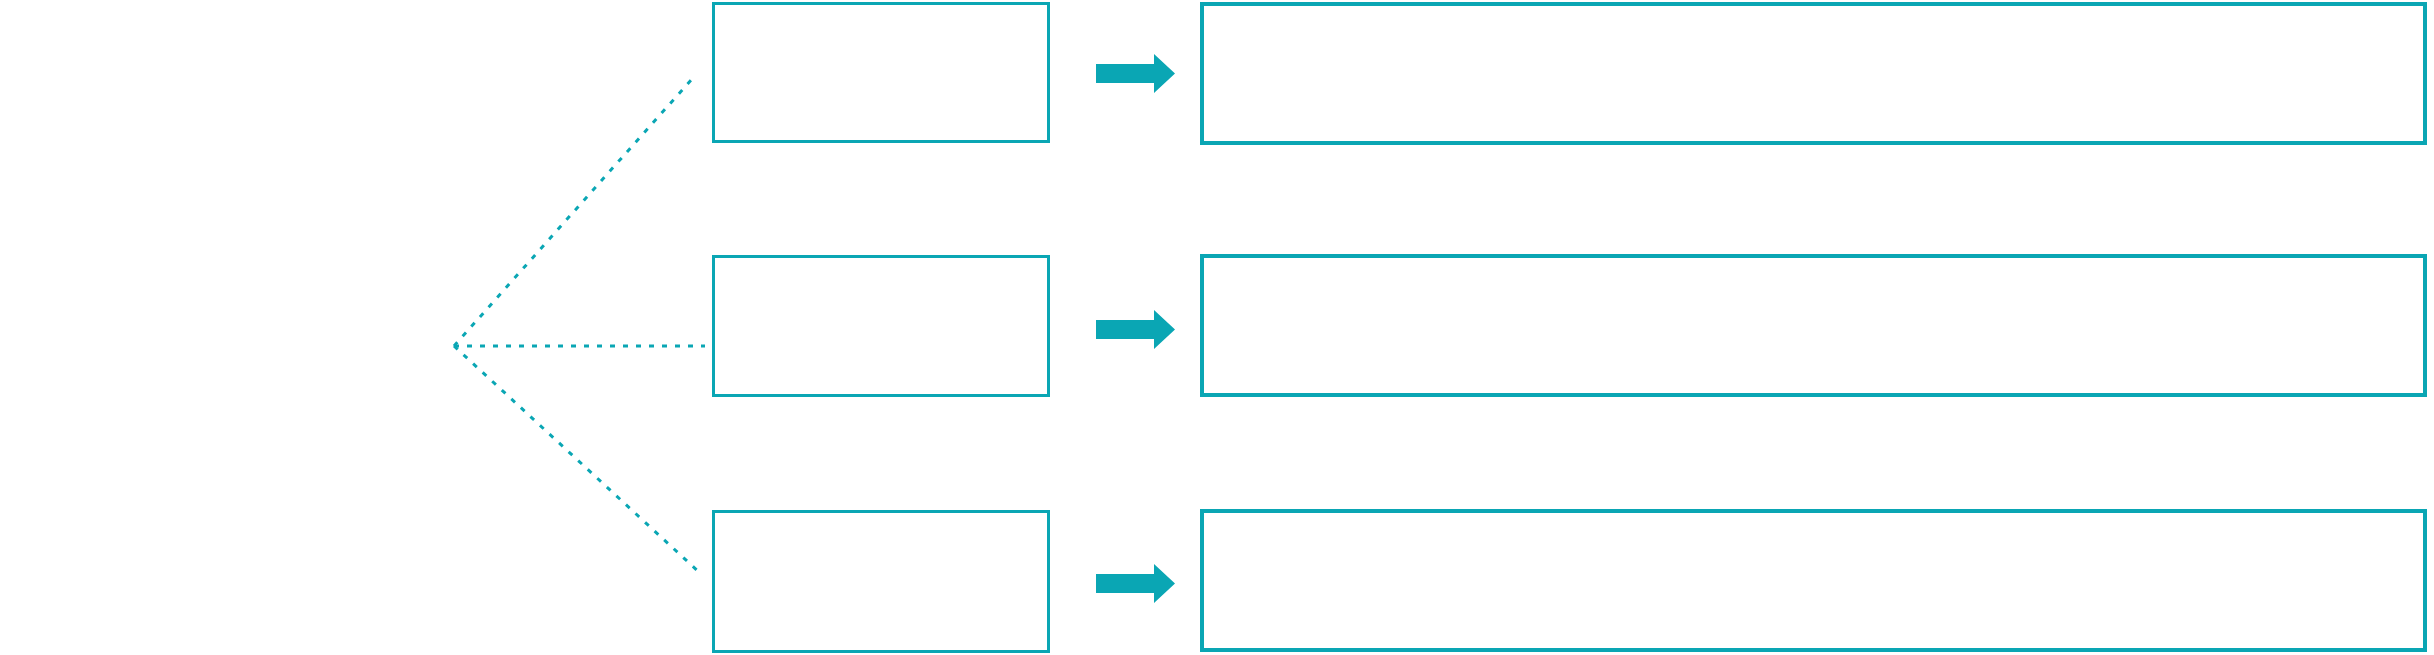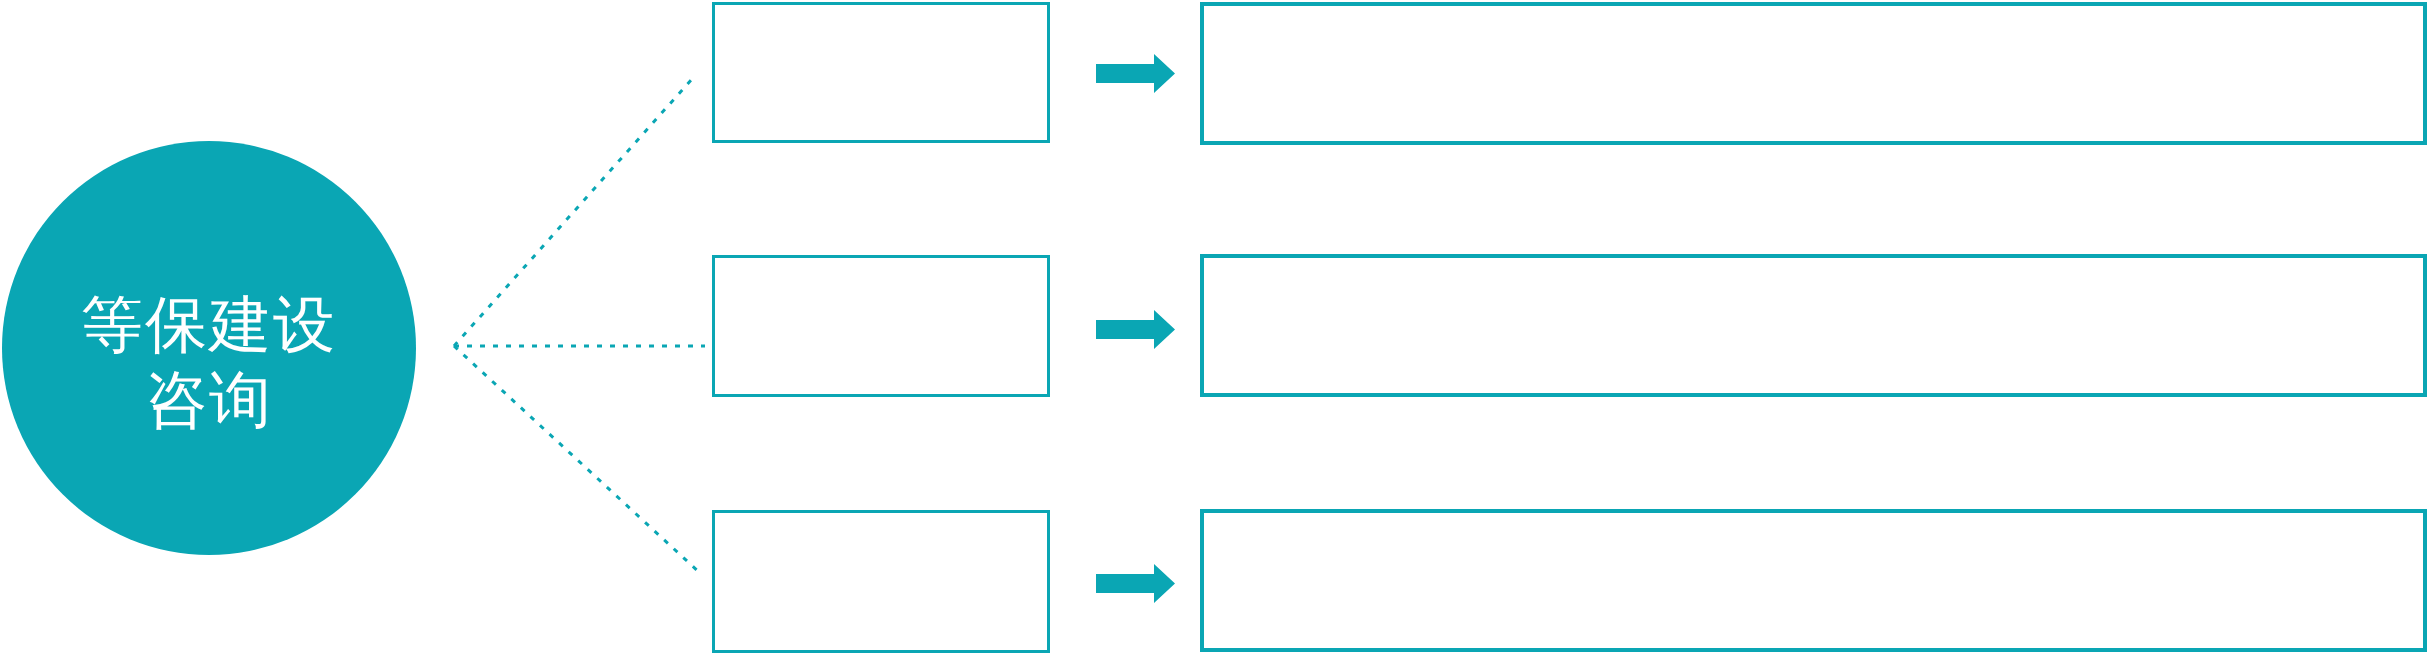--- a/index.html
+++ b/index.html
@@ -89,26 +89,20 @@
 <body>
 
 <div class="canvas">
 
   <svg class="connectors" viewBox="0 0 2434 655" xmlns="http://www.w3.org/2000/svg">
     <line x1="454" y1="346" x2="692" y2="79"></line>
     <line x1="454" y1="346" x2="705" y2="346"></line>
     <line x1="454" y1="346" x2="700" y2="573"></line>
   </svg>
 
-  <div class="hub-circle">
-    <div class="hub-label">
-      <span>等保建设</span><br>
-      <span>咨询</span>
-    </div>
-  </div>
 
   <div class="small-box r1"></div>
   <svg class="arrow r1" viewBox="0 0 79 39" xmlns="http://www.w3.org/2000/svg">
     <polygon points="0,10 58,10 58,0 79,19.5 58,39 58,29 0,29"></polygon>
   </svg>
   <div class="big-box r1"></div>
 
   <div class="small-box r2"></div>
   <svg class="arrow r2" viewBox="0 0 79 39" xmlns="http://www.w3.org/2000/svg">
     <polygon points="0,10 58,10 58,0 79,19.5 58,39 58,29 0,29"></polygon>

